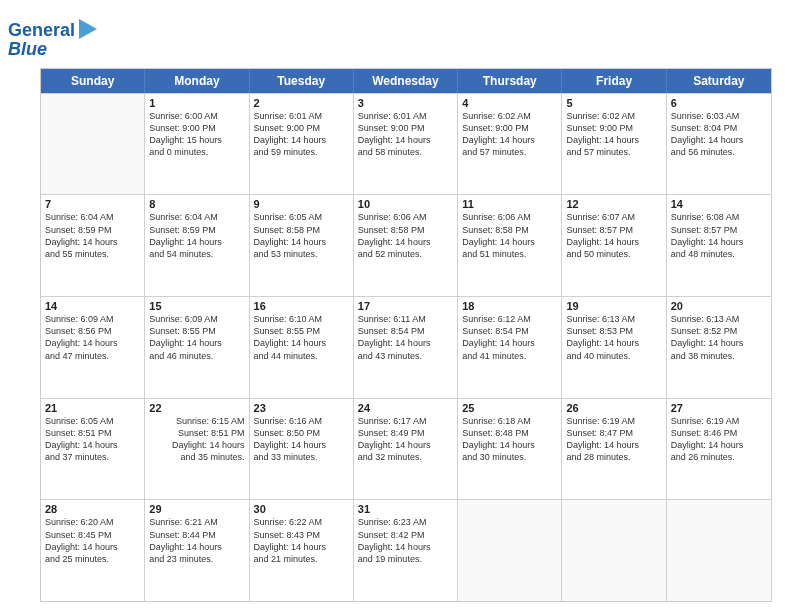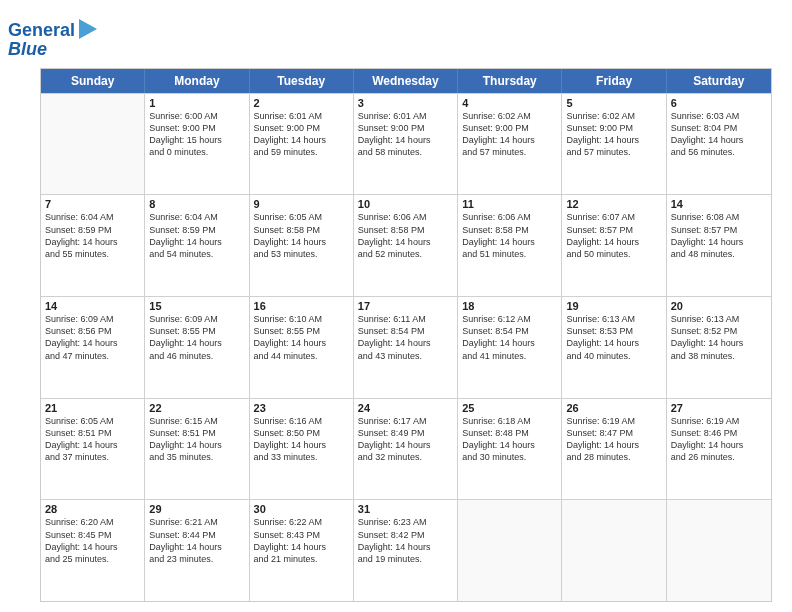--- a/index.html
+++ b/index.html
@@ -288,21 +288,21 @@
         <div class="cal-row">
           <div class="cal-cell">
             <span class="cell-day">21</span>
             <div class="cell-info" style="white-space: pre-line;">Sunrise: 6:05 AM
 Sunset: 8:51 PM
 Daylight: 14 hours
 and 37 minutes.</div>
           </div>
           <div class="cal-cell">
             <span class="cell-day">22</span>
-            <div class="cell-info" style="white-space: pre-line;">Sunrise: 6:15 AM
+            <div class="cell-info" style="white-space: pre-line; text-align: right;">Sunrise: 6:15 AM
 Sunset: 8:51 PM
 Daylight: 14 hours
 and 35 minutes.</div>
           </div>
           <div class="cal-cell">
             <span class="cell-day">23</span>
             <div class="cell-info" style="white-space: pre-line;">Sunrise: 6:16 AM
 Sunset: 8:50 PM
 Daylight: 14 hours
 and 33 minutes.</div>

